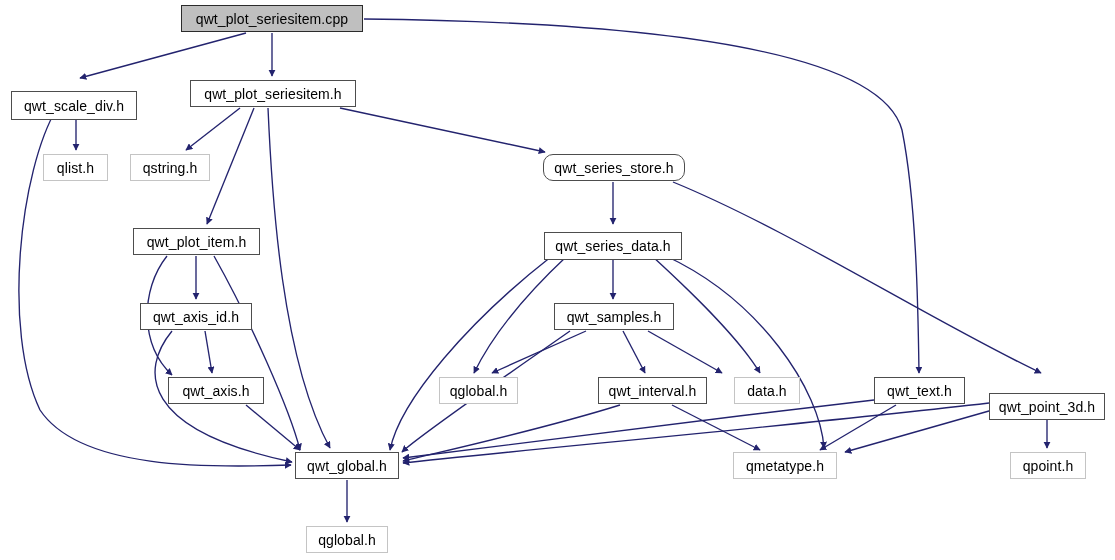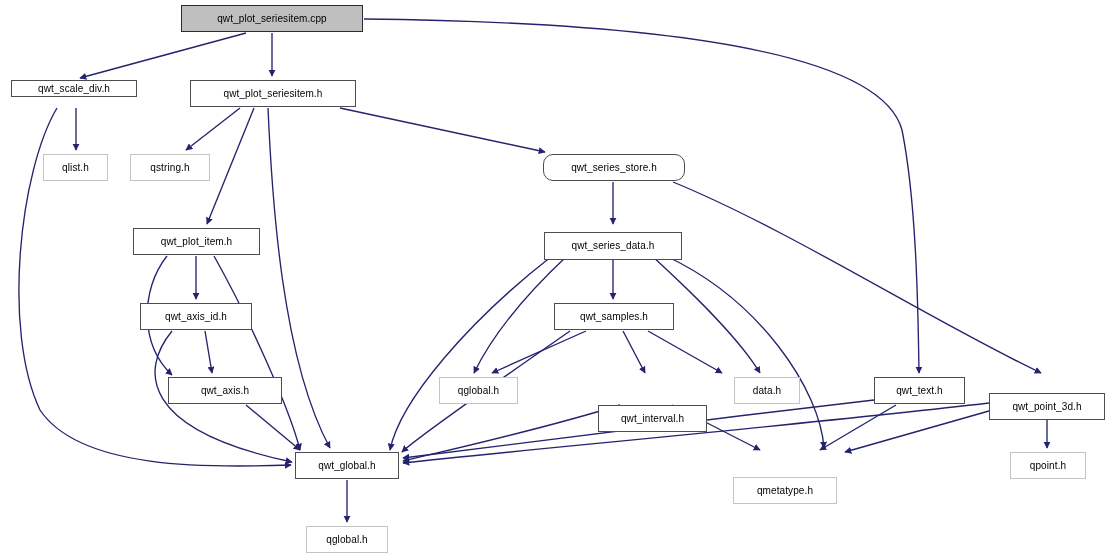--- a/index.html
+++ b/index.html
@@ -23,21 +23,21 @@
     height: 560px;
     pointer-events: none;
   }
   .node {
     position: absolute;
     box-sizing: border-box;
     display: flex;
     align-items: center;
     justify-content: center;
     white-space: nowrap;
-    font-size: 10px;
+    font-size: 14px;
     color: #000000;
     background: #ffffff;
     border: 1px solid #c4c4c4;
     height: 27px;
     letter-spacing: 0.1px;
   }
   .node.qwt {
     border: 1.6px solid #4d4d4d;
   }
   .node.root {
@@ -93,21 +93,21 @@
         <path d="M 989,403 C 800,425 500,452 403,463" fill="none" stroke="#23236e" stroke-width="1.35" marker-end="url(#arrow)"></path>
         <path d="M 1010,405 L 845,452" fill="none" stroke="#23236e" stroke-width="1.35" marker-end="url(#arrow)"></path>
         <path d="M 1047,405 L 1047,448" fill="none" stroke="#23236e" stroke-width="1.35" marker-end="url(#arrow)"></path>
         <path d="M 347,480 L 347,522" fill="none" stroke="#23236e" stroke-width="1.35" marker-end="url(#arrow)"></path>
       </g>
   </svg>
   <div id="nodes-group">
       <div class="node root" style="left: 181px; top: 5px; width: 182px; height: 27px;">
         <span class="node-label">qwt_plot_seriesitem.cpp</span>
       </div>
-      <div class="node qwt" style="left: 11px; top: 80px; width: 126px; height: 17px;">
+      <div class="node qwt" style="left: 11px; top: 91px; width: 126px; height: 29px;">
         <span class="node-label">qwt_scale_div.h</span>
       </div>
       <div class="node qwt" style="left: 190px; top: 80px; width: 166px; height: 27px;">
         <span class="node-label">qwt_plot_seriesitem.h</span>
       </div>
       <div class="node qt" style="left: 43px; top: 154px; width: 65px; height: 27px;">
         <span class="node-label">qlist.h</span>
       </div>
       <div class="node qt" style="left: 130px; top: 154px; width: 80px; height: 27px;">
         <span class="node-label">qstring.h</span>
@@ -120,42 +120,42 @@
       </div>
       <div class="node qwt" style="left: 544px; top: 232px; width: 138px; height: 28px;">
         <span class="node-label">qwt_series_data.h</span>
       </div>
       <div class="node qwt" style="left: 140px; top: 303px; width: 112px; height: 27px;">
         <span class="node-label">qwt_axis_id.h</span>
       </div>
       <div class="node qwt" style="left: 554px; top: 303px; width: 120px; height: 27px;">
         <span class="node-label">qwt_samples.h</span>
       </div>
-      <div class="node qwt" style="left: 168px; top: 377px; width: 114px; height: 27px;">
+      <div class="node qwt" style="left: 168px; top: 377px; width: 96px; height: 27px;">
         <span class="node-label">qwt_axis.h</span>
       </div>
       <div class="node qt" style="left: 439px; top: 377px; width: 79px; height: 27px;">
         <span class="node-label">qglobal.h</span>
       </div>
-      <div class="node qwt" style="left: 598px; top: 377px; width: 109px; height: 27px; margin-top: 28px;">
+      <div class="node qwt" style="left: 598px; top: 377px; width: 109px; height: 27px;">
         <span class="node-label">qwt_interval.h</span>
       </div>
       <div class="node qt" style="left: 734px; top: 377px; width: 66px; height: 27px;">
         <span class="node-label">data.h</span>
       </div>
       <div class="node qwt" style="left: 874px; top: 377px; width: 91px; height: 27px;">
         <span class="node-label">qwt_text.h</span>
       </div>
       <div class="node qwt" style="left: 989px; top: 377px; width: 116px; height: 27px; margin-top: 16px;">
         <span class="node-label">qwt_point_3d.h</span>
       </div>
       <div class="node qwt" style="left: 295px; top: 452px; width: 104px; height: 27px;">
         <span class="node-label">qwt_global.h</span>
       </div>
-      <div class="node qt" style="left: 733px; top: 452px; width: 104px; height: 27px; margin-top: 25px;">
+      <div class="node qt" style="left: 733px; top: 452px; width: 104px; height: 27px;">
         <span class="node-label">qmetatype.h</span>
       </div>
       <div class="node qt" style="left: 306px; top: 526px; width: 82px; height: 27px;">
         <span class="node-label">qglobal.h</span>
       </div>
       <div class="node qt" style="left: 1010px; top: 452px; width: 76px; height: 27px;">
         <span class="node-label">qpoint.h</span>
       </div>
     </div>
 </div>

